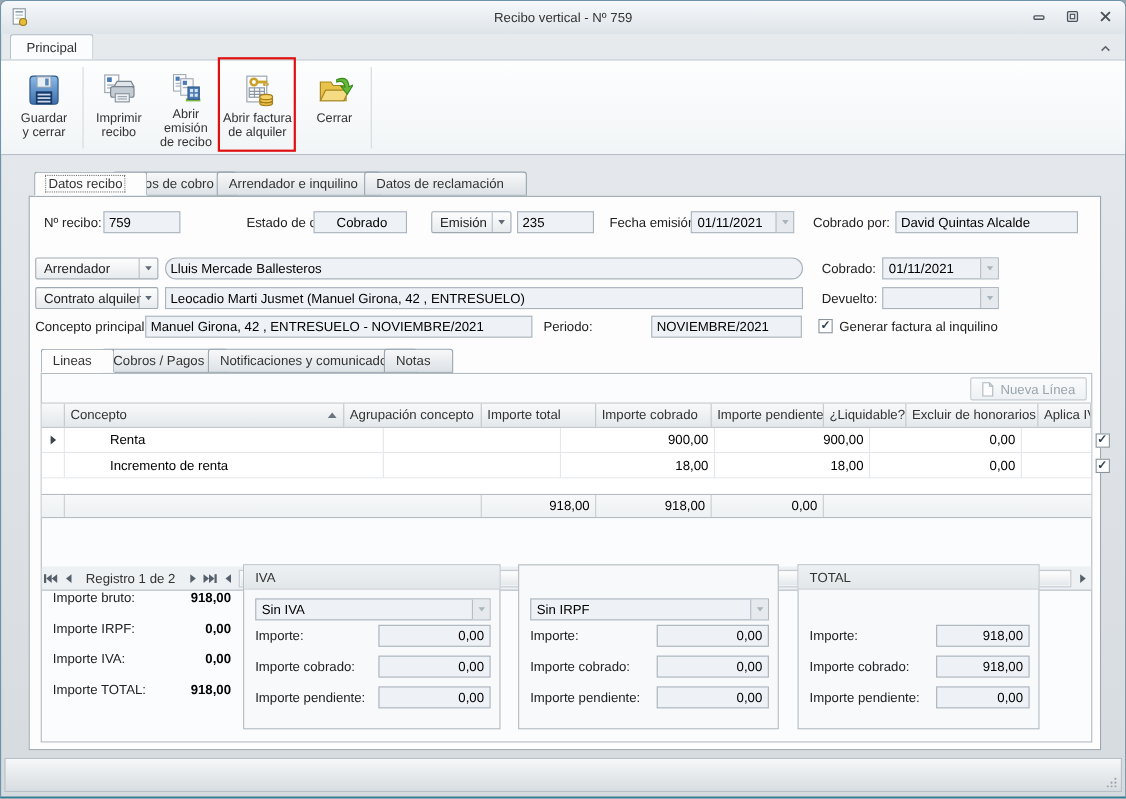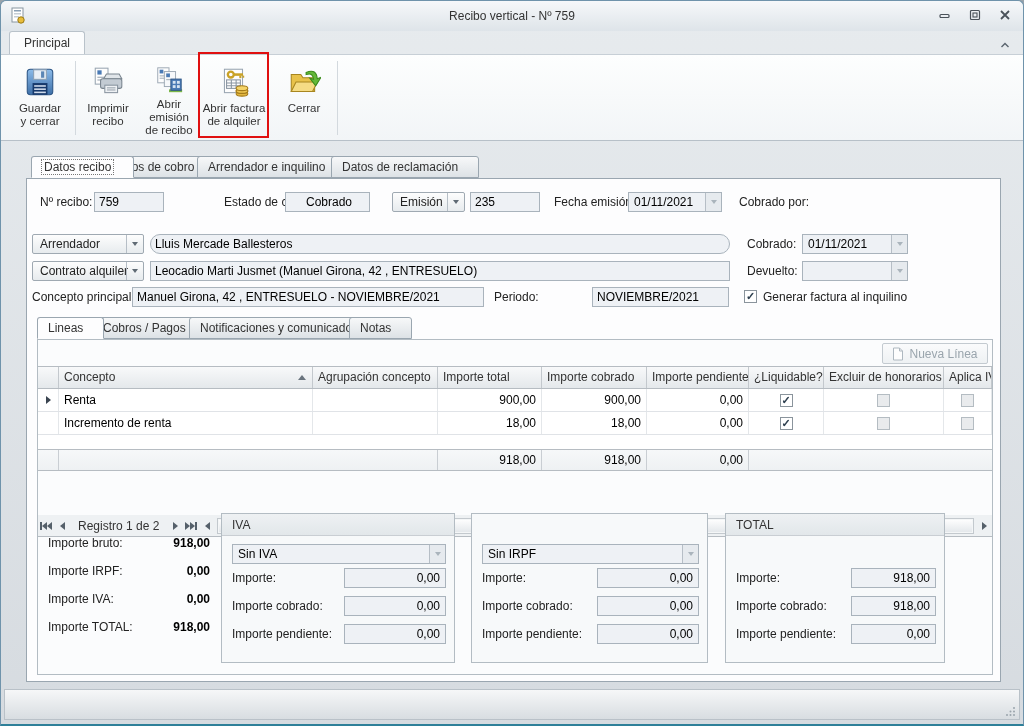--- a/index.html
+++ b/index.html
@@ -59,21 +59,21 @@
   .tabpage { position:absolute; left:25px; top:177px; width:975px; height:504px; background:#fdfdfe;
     border:1px solid #9aa6b0; }
   .inner-panel { position:absolute; left:10px; top:160px; width:956px; height:336px; background:#fbfcfd;
     border:1px solid #b3bcc3; }
   
   .grid { position:absolute; left:0; top:26px; width:954px; border-top:1px solid #b6bcc2; border-bottom:1px solid #b6bcc2; background:#fff; }
   .grow { display:grid; grid-template-columns:21px 254px 125px 104px 105px 102px 75px 120px 48px; }
   .ghead { background:linear-gradient(#f8f9fa,#e4e8eb); border-bottom:1px solid #b6bcc2; height:22px; }
   .ghead .gcell { border-right:1px solid #c3c8cd; font-size:12px; color:#333; padding:3px 5px 0 5px;
     white-space:nowrap; overflow:hidden; position:relative; }
-  .gbody .grow { height:23px; border-bottom:1px solid #e0e3e7; background:#fff; }
+  .gbody .grow { height:23px; border-bottom:1px solid #e0e3e7; background:#fff;gap:36px; }
   .gbody .gcell { border-right:1px solid #e4e7ea; font-size:12px; color:#000; padding:4px 5px 0 5px;
     white-space:nowrap; overflow:hidden; }
   .gcell.num { text-align:right; }
   .gcell.center { display:flex; align-items:center; justify-content:center; padding-top:0; }
   .gfill { height:14px; background:#fff; }
   .gfoot { background:linear-gradient(#f6f8f9,#eef1f3); border-top:1px solid #b6bcc2; height:21px; }
   .gfoot .gcell { border-right:1px solid #c9ced3; font-size:12px; padding:3px 5px 0 5px; }
   .sortarr { position:absolute; right:6px; top:8px; width:0; height:0;
     border-left:4px solid transparent; border-right:4px solid transparent; border-bottom:5px solid #6a747e; }
   .rowind { width:0; height:0; border-top:4px solid transparent; border-bottom:4px solid transparent; border-left:5px solid #3a4450; }
@@ -263,20 +263,21 @@
     </div>
     <div class="fld" style="left:443px; top:13px; width:70px;">235</div>
     <div class="lbl" style="left:527px; top:13px;">Fecha emisión:</div>
     <div class="ddl" style="left:601px; top:13px; width:94px;">
       <span class="val">01/11/2021</span>
       <span class="arrbox">
           <span class="arr dis"></span>
         </span>
     </div>
     <div class="lbl" style="left:712px; top:13px;">Cobrado por:</div>
+    <div class="fld" style="left:787px; top:13px; width:166px;">David Quintas Alcalde</div>
 
     <div class="combo-btn" style="left:5px; top:55px; width:112px;">
       <span class="val">Arrendador</span>
       <span class="arrbox">
           <span class="arr"></span>
         </span>
     </div>
     <div class="fld" style="left:123px; top:55px; width:580px;border-radius:10px;">Lluis Mercade Ballesteros</div>
     <div class="lbl" style="left:720px; top:55px;">Cobrado:</div>
     <div class="ddl" style="left:775px; top:55px; width:106px;">

